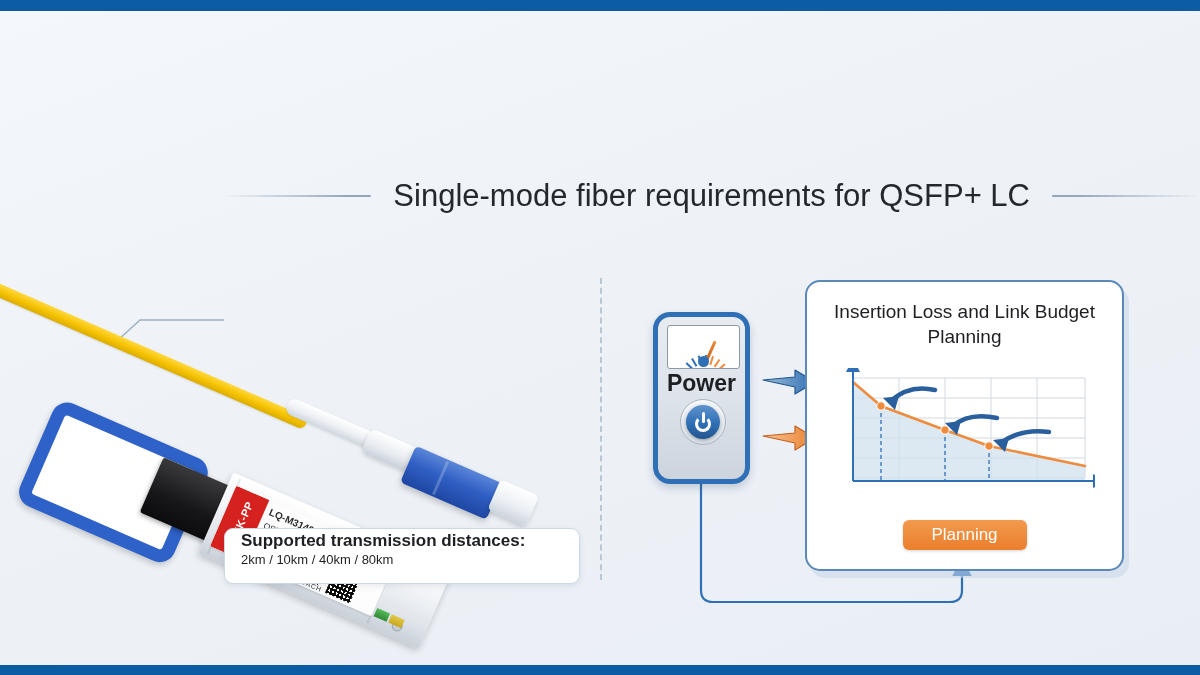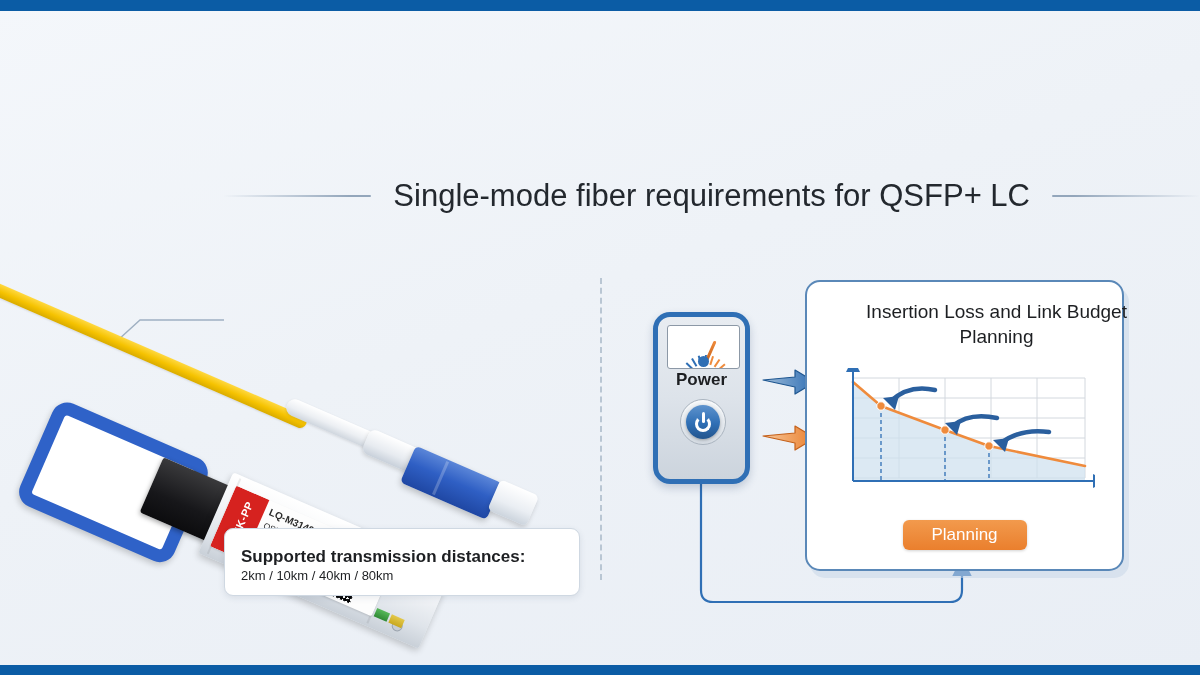--- a/index.html
+++ b/index.html
@@ -132,24 +132,24 @@
       repeating-linear-gradient(to right,#111 0 2px,#fff 2px 4px),
       repeating-linear-gradient(to bottom,#111 0 2px,#fff 2px 4px);
     background-blend-mode:multiply;
   }
   .q-pads{position:absolute;left:376px;top:8px;width:52px;height:76px;}
   .q-pad{position:absolute;width:14px;height:9px;background:linear-gradient(#e3c84a,#c9a81f);}
   .q-pad.g{background:linear-gradient(#57b85a,#2f8a35);}
 
   
   .callout{
-    position:absolute;left:224px;top:278px;width:356px;height:68px;
+    position:absolute;left:224px;top:278px;width:356px;height:56px;
     background:#ffffff;border:1px solid #cfd8e2;border-radius:9px;
     box-shadow:0 2px 6px rgba(40,60,90,.10);
-    padding:17px 16px;box-sizing:border-box;
+    padding:1px 16px;box-sizing:border-box;
   }
   .callout .c1{font-size:17px;font-weight:bold;color:#1d1f22;line-height:1.25;}
   .callout .c2{font-size:13px;color:#1d1f22;line-height:1.35;}
 
   
   .right{position:absolute;left:600px;top:250px;width:600px;height:425px;}
 
   .meter{
     position:absolute;left:53px;top:62px;width:97px;height:172px;
     background:linear-gradient(to bottom,#e8ecf1,#dde3ea 50%,#ccd4dd);
@@ -166,21 +166,21 @@
   .tick.o{background:#ef8b3c;}
   .needle{
     position:absolute;left:50%;bottom:5px;width:3px;height:24px;
     background:linear-gradient(to top,#c4601a,#ef8b3c);
     transform-origin:50% 100%;transform:rotate(24deg);border-radius:2px;
   }
   .hub{position:absolute;left:50%;bottom:1px;width:11px;height:11px;margin-left:-5.5px;
        background:#2f6fb5;border-radius:50%;}
   .meter-label{
     position:absolute;left:0;top:53px;width:87px;text-align:center;
-    font-size:17px;font-weight:bold;color:#1d1f22;
+    font-size:23px;font-weight:bold;color:#1d1f22;
   }
   .pwr-ring{
     position:absolute;left:22px;top:82px;width:44px;height:44px;border-radius:50%;
     background:linear-gradient(to bottom,#f2f5f8,#d3dae2);
     border:1px solid #aab4bf;box-shadow:inset 0 1px 2px rgba(255,255,255,.9);
   }
   .pwr-btn{
     position:absolute;left:5px;top:5px;width:34px;height:34px;border-radius:50%;
     background:linear-gradient(to bottom,#5e93cd,#2f6fb5 55%,#23558d);
     box-shadow:0 1px 3px rgba(0,0,0,.3);
@@ -195,21 +195,21 @@
     box-sizing:border-box;
   }
 
   .card{
     position:absolute;left:205px;top:30px;width:315px;height:287px;
     background:#ffffff;border:2px solid #5a88b8;border-radius:15px;
     box-shadow:5px 7px 0 rgba(200,215,232,.55);
   }
   .card-title{
     position:absolute;left:0;top:17px;width:315px;text-align:center;
-    font-size:19px;color:#1d1f22;line-height:1.32;margin-left:32px;
+    font-size:19px;color:#1d1f22;line-height:1.32;
   }
   .chart{position:absolute;left:30px;top:86px;width:258px;height:132px;}
   .cbtn{
     position:absolute;left:50%;top:238px;margin-left:-62px;
     width:124px;height:30px;border-radius:6px;
     background:linear-gradient(to bottom,#f29a4d,#ea7f2d);
     color:#fff;font-size:17px;display:flex;align-items:center;justify-content:center;
     box-shadow:0 1px 3px rgba(0,0,0,.18);cursor:pointer;
   }
   .links{position:absolute;left:0;top:0;width:600px;height:425px;pointer-events:none;}

